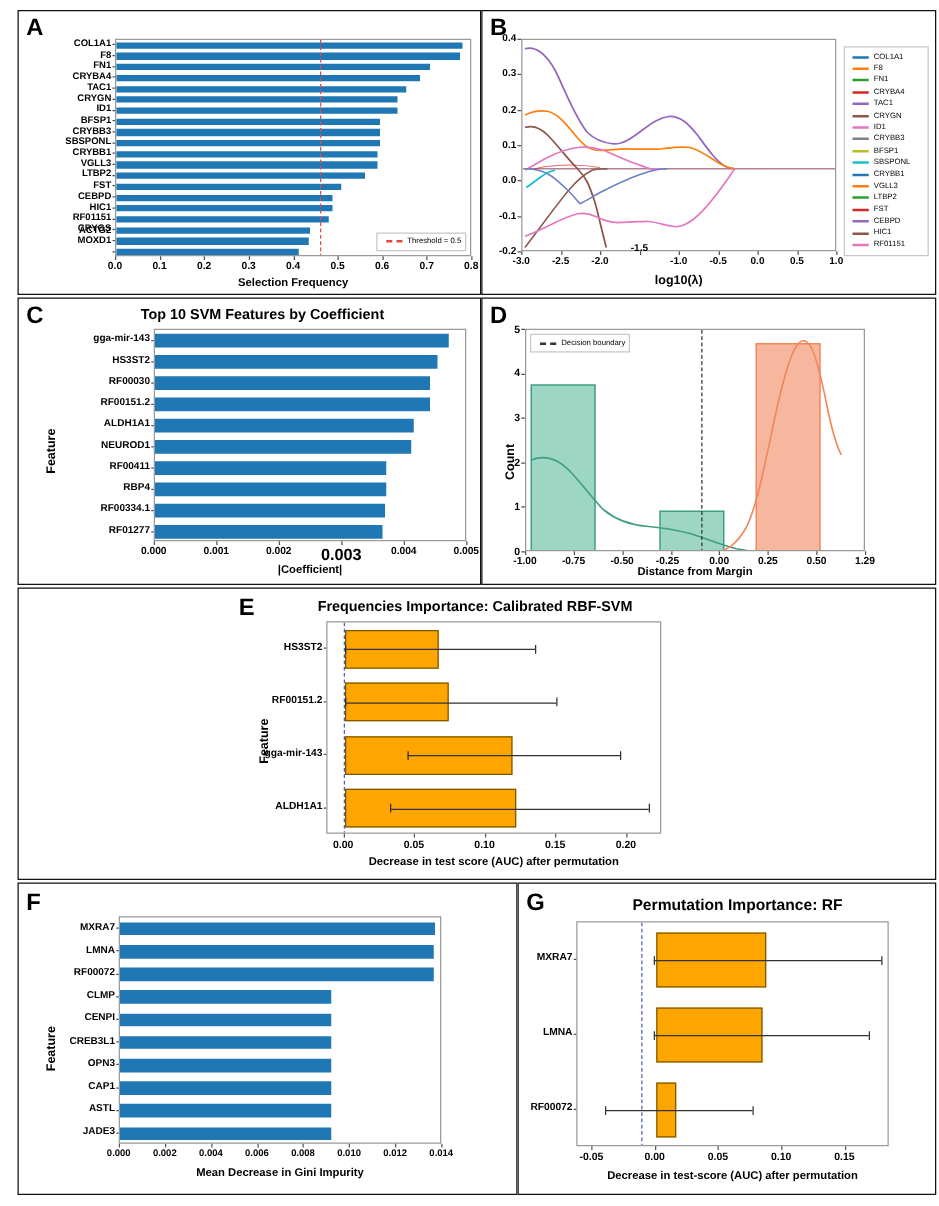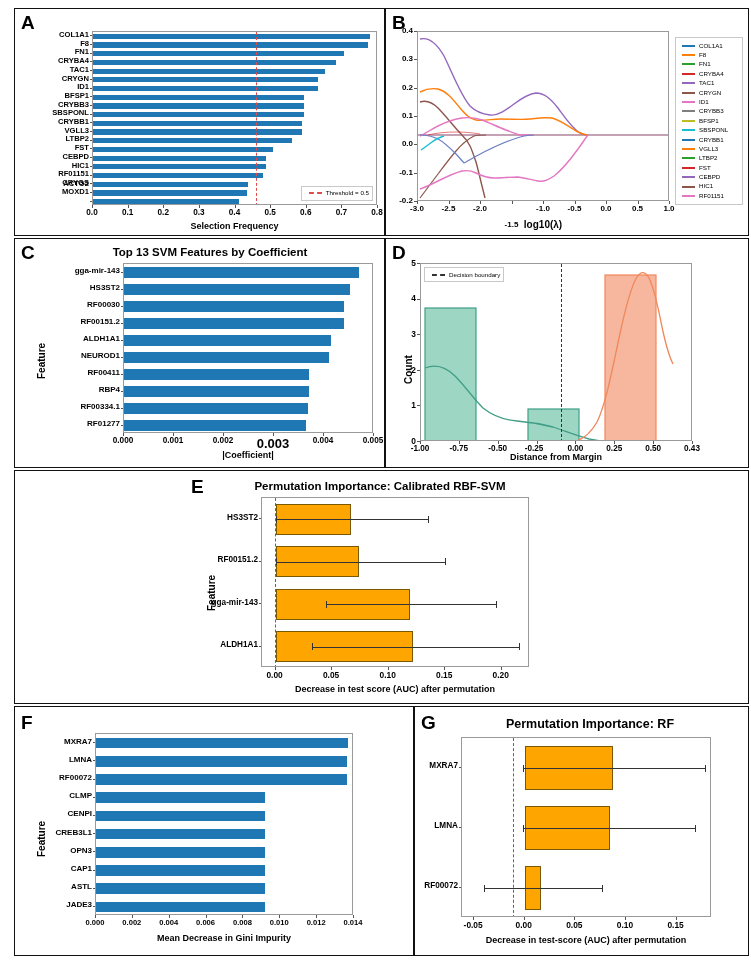--- a/index.html
+++ b/index.html
@@ -185,21 +185,21 @@
         <div class="ytick" style="left:-1px;top:188px;width:28px;font-size:8px;">-0.2</div>
       </div>
     <div id="b-xticks">
         <div class="tickmark" style="left:31px;top:192px;width:1px;height:3px;"></div>
         <div class="xtick" style="left:7px;top:196px;width:48px;font-size:8px;">-3.0</div>
         <div class="tickmark" style="left:62.5px;top:192px;width:1px;height:3px;"></div>
         <div class="xtick" style="left:38.5px;top:196px;width:48px;font-size:8px;">-2.5</div>
         <div class="tickmark" style="left:94px;top:192px;width:1px;height:3px;"></div>
         <div class="xtick" style="left:70px;top:196px;width:48px;font-size:8px;">-2.0</div>
         <div class="tickmark" style="left:125.5px;top:192px;width:1px;height:3px;"></div>
-        <div class="xtick" style="left:101.5px;top:212px;width:48px;font-size:8px;">-1.5</div>
+        <div class="xtick" style="left:101.5px;top:186px;width:48px;font-size:8px;">-1.5</div>
         <div class="tickmark" style="left:157px;top:192px;width:1px;height:3px;"></div>
         <div class="xtick" style="left:133px;top:196px;width:48px;font-size:8px;">-1.0</div>
         <div class="tickmark" style="left:188.5px;top:192px;width:1px;height:3px;"></div>
         <div class="xtick" style="left:164.5px;top:196px;width:48px;font-size:8px;">-0.5</div>
         <div class="tickmark" style="left:220px;top:192px;width:1px;height:3px;"></div>
         <div class="xtick" style="left:196px;top:196px;width:48px;font-size:8px;">0.0</div>
         <div class="tickmark" style="left:251.5px;top:192px;width:1px;height:3px;"></div>
         <div class="xtick" style="left:227.5px;top:196px;width:48px;font-size:8px;">0.5</div>
         <div class="tickmark" style="left:283px;top:192px;width:1px;height:3px;"></div>
         <div class="xtick" style="left:259px;top:196px;width:48px;font-size:8px;">1.0</div>
@@ -274,21 +274,21 @@
           <div class="legrow">
             <span class="legline" style="border-top-color:#e377c2;"></span>
             <span class="legtxt">RF01151</span>
           </div>
         </div>
     </div>
   </div>
 
   <div class="panel" style="left:14px;top:238px;width:371px;height:230px;">
     <div class="plabel" style="left:6px;top:4px;">C</div>
-    <div class="ptitle" style="left:30px;top:7px;width:330px;">Top 13 SVM Features by Coefficient</div>
+    <div class="ptitle" style="left:30px;top:7px;width:330px;">Top 10 SVM Features by Coefficient</div>
     <div class="axes" style="left:108px;top:24px;width:250px;height:170px;">
       <div id="c-bars">
           <div class="hbar" style="left:0px;top:3.4000000000000004px;width:235.00000000000003px;height:10.2px;background:#1f77b4;"></div>
           <div class="hbar" style="left:0px;top:20.4px;width:225.9090909090909px;height:10.2px;background:#1f77b4;"></div>
           <div class="hbar" style="left:0px;top:37.4px;width:219.54545454545456px;height:10.2px;background:#1f77b4;"></div>
           <div class="hbar" style="left:0px;top:54.4px;width:219.54545454545456px;height:10.2px;background:#1f77b4;"></div>
           <div class="hbar" style="left:0px;top:71.4px;width:206.81818181818184px;height:10.2px;background:#1f77b4;"></div>
           <div class="hbar" style="left:0px;top:88.4px;width:205.45454545454544px;height:10.2px;background:#1f77b4;"></div>
           <div class="hbar" style="left:0px;top:105.4px;width:185.4545454545455px;height:10.2px;background:#1f77b4;"></div>
           <div class="hbar" style="left:0px;top:122.4px;width:185px;height:10.2px;background:#1f77b4;"></div>
@@ -377,29 +377,29 @@
         <div class="xtick" style="left:87.71428571428571px;top:206px;width:48px;font-size:8.2px;">-0.50</div>
         <div class="tickmark" style="left:150.57142857142856px;top:202px;width:1px;height:3px;"></div>
         <div class="xtick" style="left:124px;top:206px;width:48px;font-size:8.2px;">-0.25</div>
         <div class="tickmark" style="left:189.42857142857142px;top:202px;width:1px;height:3px;"></div>
         <div class="xtick" style="left:165.42857142857142px;top:206px;width:48px;font-size:8.2px;">0.00</div>
         <div class="tickmark" style="left:228.28571428571428px;top:202px;width:1px;height:3px;"></div>
         <div class="xtick" style="left:204.28571428571428px;top:206px;width:48px;font-size:8.2px;">0.25</div>
         <div class="tickmark" style="left:267.1428571428571px;top:202px;width:1px;height:3px;"></div>
         <div class="xtick" style="left:243.1428571428571px;top:206px;width:48px;font-size:8.2px;">0.50</div>
         <div class="tickmark" style="left:306px;top:202px;width:1px;height:3px;"></div>
-        <div class="xtick" style="left:282px;top:206px;width:48px;font-size:8.2px;">0.43</div>
+        <div class="xtick" style="left:282px;top:206px;width:48px;font-size:8.2px;">1.29</div>
       </div>
     <div class="xaxttl" style="left:34px;top:214px;width:272px;">Distance from Margin</div>
     <div class="yaxttl" style="left:18px;top:145px;">Count</div>
   </div>
 
   <div class="panel" style="left:14px;top:470px;width:735px;height:234px;">
     <div class="plabel" style="left:176px;top:6px;">E</div>
-    <div class="ptitle" style="left:200px;top:9px;width:330px;">Permutation Importance: Calibrated RBF-SVM</div>
+    <div class="ptitle" style="left:200px;top:9px;width:330px;">Frequencies Importance: Calibrated RBF-SVM</div>
     <div class="axes" style="left:246px;top:26px;width:268px;height:170px;">
       <div id="e-bars">
           <div class="obar" style="left:13.569620253164556px;top:5.950000000000001px;width:75.19831223628691px;height:30.599999999999998px;"></div>
           <div class="errline" style="left:13.569620253164556px;top:21.25px;width:152.09282700421943px;"></div>
           <div class="errcap" style="left:13.569620253164556px;top:17.75px;height:7px;"></div>
           <div class="errcap" style="left:165.66244725738397px;top:17.75px;height:7px;"></div>
           <div class="obar" style="left:13.569620253164556px;top:48.45px;width:83.11392405063289px;height:30.599999999999998px;"></div>
           <div class="errline" style="left:13.569620253164556px;top:63.75px;width:169.0548523206751px;"></div>
           <div class="errcap" style="left:13.569620253164556px;top:60.25px;height:7px;"></div>
           <div class="errcap" style="left:182.62447257383965px;top:60.25px;height:7px;"></div>

